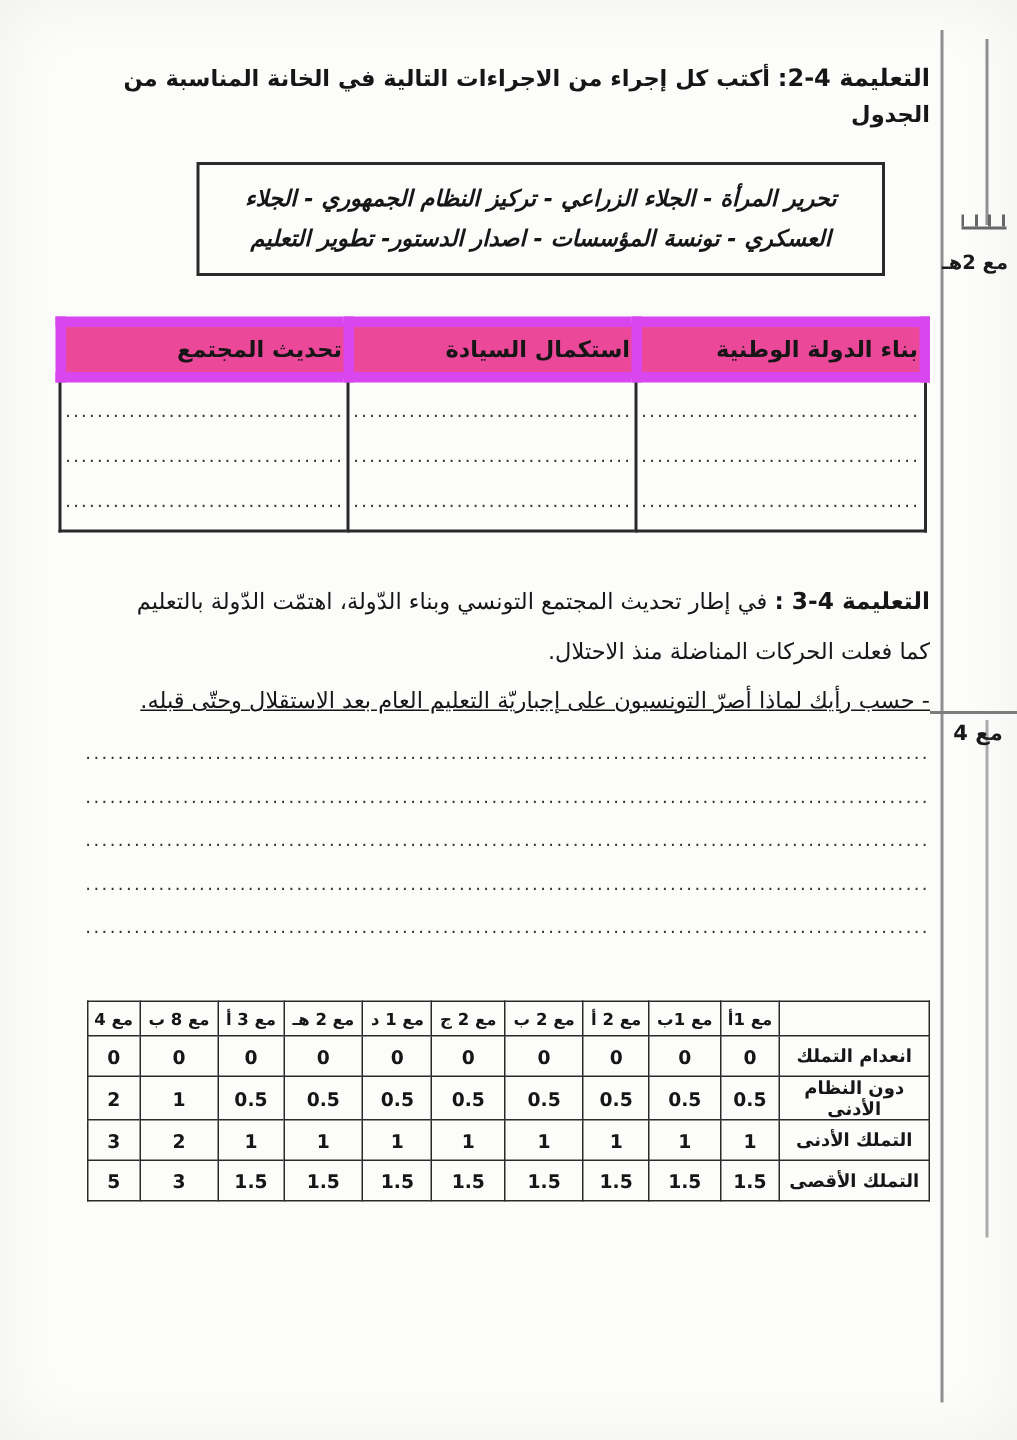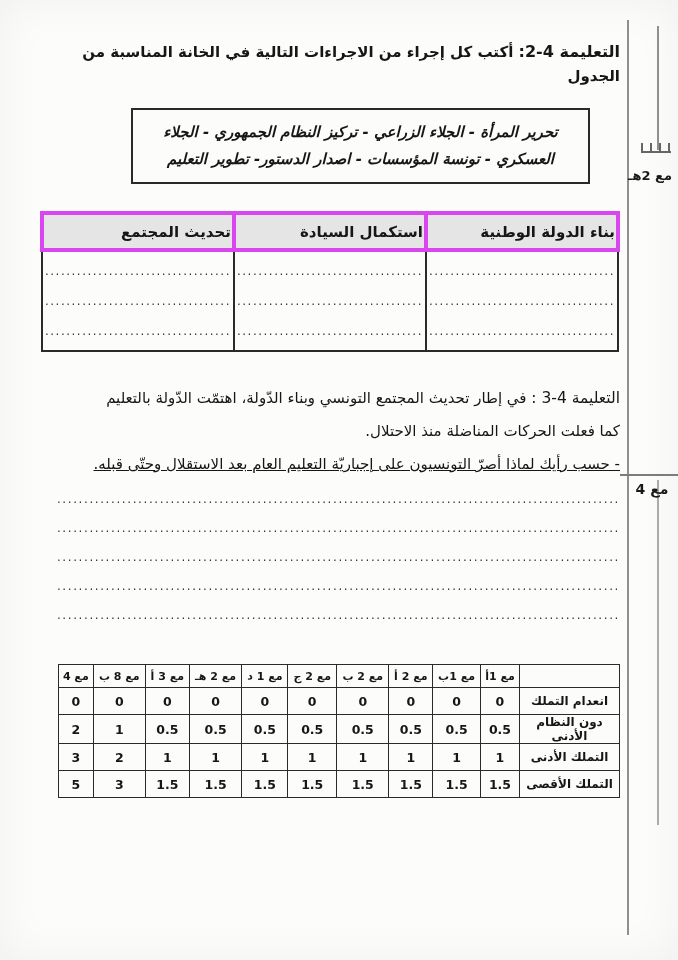--- a/index.html
+++ b/index.html
@@ -38,22 +38,22 @@
     text-align: center;
     font-size: 15px;
     font-weight: 600;
     line-height: 27px;
     font-style: italic;
   }
 
   
   .class-table { width: 100%; border-collapse: collapse; margin-top: 27px; }
   .class-table th {
-    border: 4px solid #d946ef;
-    background: #e5e5e5;
+    border: 7px solid #d946ef;
+    background: #ec4899;
     height: 37px;
     font-size: 15px;
     font-weight: 700;
   }
   .class-table td {
     border: 2px solid #2a2a2a;
     height: 95px;
     text-align: center;
     vertical-align: middle;
     padding: 4px 2px;
@@ -62,21 +62,21 @@
     font-size: 12px;
     line-height: 30px;
     letter-spacing: 1.5px;
     color: #333;
     overflow: hidden;
     white-space: nowrap;
   }
 
   
   .inst2 { margin: 30px 0 0 0; font-size: 15px; line-height: 33px; }
-  .inst2 .lbl { font-weight: 400; font-size: 15.5px; }
+  .inst2 .lbl { font-weight: 700; font-size: 15.5px; }
   .question { margin: 0; font-size: 15px; line-height: 33px; text-decoration: underline; }
 
   
   .answers { margin-top: 4px; }
   .ansline {
     height: 29px;
     line-height: 29px;
     font-size: 12px;
     letter-spacing: 1.6px;
     color: #333;

